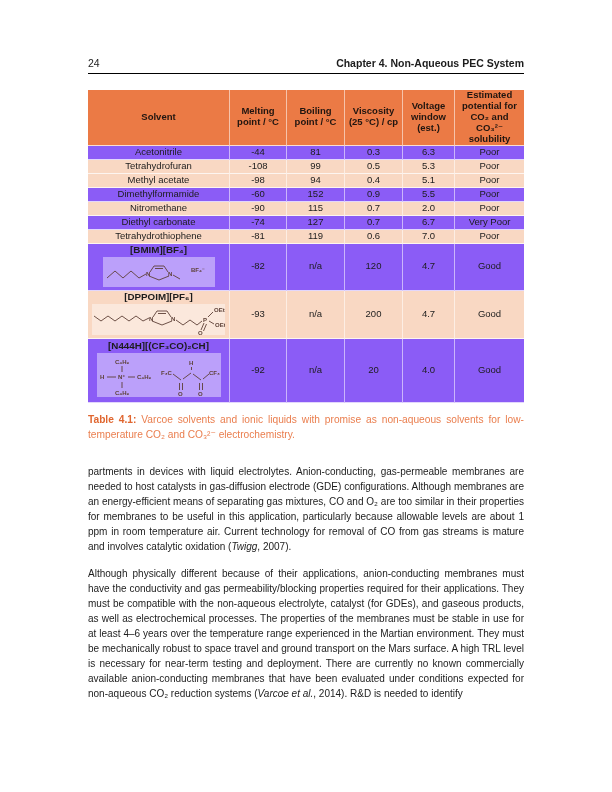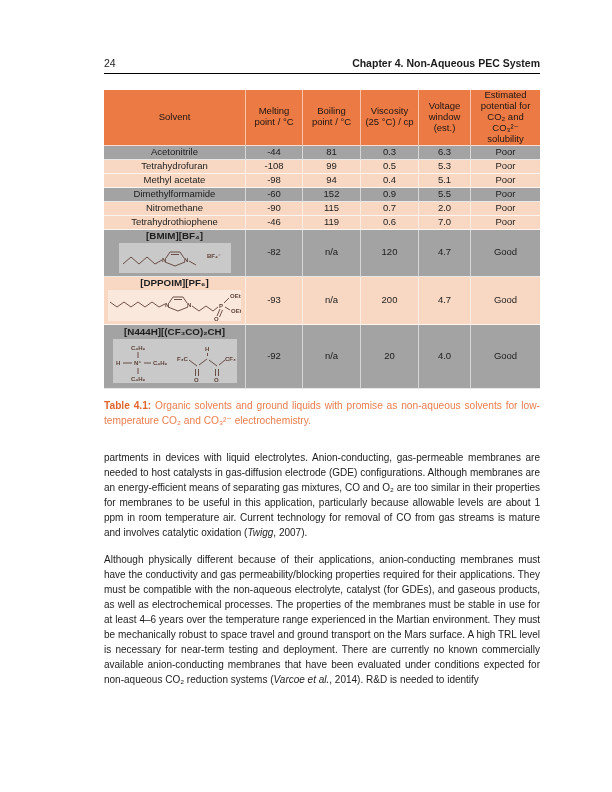--- a/index.html
+++ b/index.html
@@ -5,39 +5,39 @@
   html,body{margin:0;padding:0;background:#888;}
   .page{
     position:relative;
     width:612px;height:792px;
     background:#ffffff;
     margin:0 auto;
     font-family:"Liberation Sans","DejaVu Sans",sans-serif;
     color:#1c1c1c;
     overflow:hidden;
   }
-  .content{position:absolute;left:104px;top:57px;width:436px;}
+  .content{position:absolute;left:88px;top:57px;width:436px;}
 
   
   .runhead{display:flex;justify-content:space-between;align-items:baseline;
     font-size:10.5px;padding-bottom:4px;border-bottom:1.4px solid #000;}
   .runhead .chap{font-weight:bold;}
 
   
   table.solvents{border-collapse:separate;border-spacing:0;width:436px;margin-top:16px;
     font-size:9.5px;table-layout:fixed;}
   table.solvents td,table.solvents th{
     border-right:1px solid rgba(255,255,255,0.55);
     border-bottom:1px solid rgba(255,255,255,0.75);
     padding:0 3px;vertical-align:middle;text-align:center;line-height:1.15;
     overflow:hidden;
   }
   table.solvents td:last-child,table.solvents th:last-child{border-right:none;}
-  th.hd{background:#EB7A45;font-weight:normal;height:51px;color:#201510;margin-top:36px;}
-  tr.dark td{background:#a3a3a3;}
+  th.hd{background:#EB7A45;font-weight:bold;height:51px;color:#201510;margin-top:36px;}
+  tr.dark td{background:#8b5cf6;}
   tr.light td{background:#F9D8C3;}
   tr.srow td{height:13px;}
   td.solv{text-align:left;padding-left:5px;}
   tr.ionic td{height:46px;}
   tr.ionic.tall td{height:63px;}
   td.ionic-cell{text-align:left;vertical-align:top;padding:1px 2px 1px 4px;font-weight:bold;}
   .ionic-label{font-size:9.8px;line-height:12px;}
   .struct-box{background:rgba(255,255,255,0.42);display:inline-block;margin-top:1px;}
   .struct-box svg{display:block;}
   .cm{stroke:#5d4037;stroke-width:0.9;fill:none;}
@@ -114,23 +114,31 @@
         <td>Poor</td>
       </tr>
       <tr class="srow light">
         <td class="solv">Nitromethane</td>
         <td>-90</td>
         <td>115</td>
         <td>0.7</td>
         <td>2.0</td>
         <td>Poor</td>
       </tr>
+      <tr class="srow dark">
+        <td class="solv">Diethyl carbonate</td>
+        <td>-74</td>
+        <td>127</td>
+        <td>0.7</td>
+        <td>6.7</td>
+        <td>Very Poor</td>
+      </tr>
       <tr class="srow light">
         <td class="solv">Tetrahydrothiophene</td>
-        <td>-46</td>
+        <td>-81</td>
         <td>119</td>
         <td>0.6</td>
         <td>7.0</td>
         <td>Poor</td>
       </tr>
 
       <tr class="ionic dark">
         <td class="ionic-cell">
           <div class="ionic-label">[BMIM][BF₄]</div>
           <span class="struct-box">
@@ -218,21 +226,21 @@
         <td>-92</td>
         <td>n/a</td>
         <td>20</td>
         <td>4.0</td>
         <td>Good</td>
       </tr>
     </tbody>
       </table>
 
     <div class="caption">
-      <span class="cap-label">Table 4.1:</span><span> Organic solvents and ground liquids with promise as non-aqueous solvents for low-temperature CO₂ and CO₃²⁻ electrochemistry.</span>
+      <span class="cap-label">Table 4.1:</span><span> Varcoe solvents and ionic liquids with promise as non-aqueous solvents for low-temperature CO₂ and CO₃²⁻ electrochemistry.</span>
     </div>
 
     <div class="bodytext">
       <p><span>partments in devices with liquid electrolytes.  Anion-conducting, gas-permeable membranes are needed to host catalysts in gas-diffusion electrode (GDE) configurations.  Although membranes are an energy-efficient means of separating gas mixtures, CO and O₂ are too similar in their properties for membranes to be useful in this application, particularly because allowable levels are about 1 ppm in room temperature air.  Current technology for removal of CO from gas streams is mature and involves catalytic oxidation (</span><span class="it">Twigg</span><span>, 2007).</span></p>
       <p><span>Although physically different because of their applications, anion-conducting membranes must have the conductivity and gas permeability/blocking properties required for their applications. They must be compatible with the non-aqueous electrolyte, catalyst (for GDEs), and gaseous products, as well as electrochemical processes.  The properties of the membranes must be stable in use for at least 4–6 years over the temperature range experienced in the Martian environment. They must be mechanically robust to space travel and ground transport on the Mars surface.  A high TRL level is necessary for near-term testing and deployment.  There are currently no known commercially available anion-conducting membranes that have been evaluated under conditions expected for non-aqueous CO₂ reduction systems (</span><span class="it">Varcoe et al.</span><span>, 2014).  R&amp;D is needed to identify</span></p>
     </div>
 
   </div>
 </div>
 

